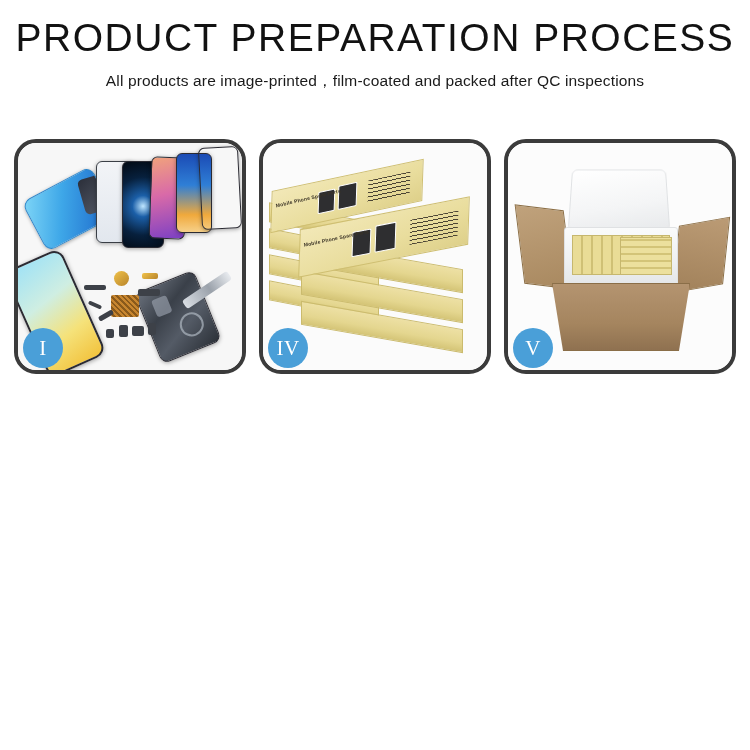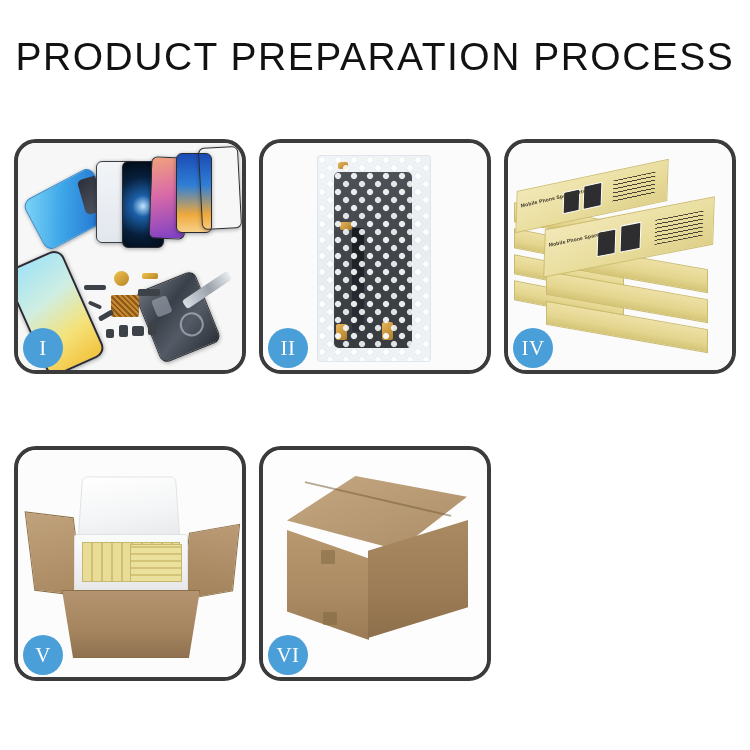--- a/index.html
+++ b/index.html
@@ -11,21 +11,21 @@
     width: 750px;
     height: 750px;
     font-family: "Liberation Sans", sans-serif;
     overflow: hidden;
     position: relative;
   }
 
   
   .header {
     text-align: center;
-    padding-top: 37px;
+    padding-top: 18px;
   }
   .page-title {
     font-family: "Liberation Sans", sans-serif;
     font-size: 39px;
     font-weight: 500;
     letter-spacing: 1.5px;
     color: #121212;
     line-height: 1;
     margin: 0;
     white-space: nowrap;
@@ -349,20 +349,21 @@
     position:absolute;
     background: rgba(129,103,66,.55);
     border-radius:1px;
   }
 </style>
 </head>
 <body>
 
 <div class="header">
   <h1 class="page-title">PRODUCT PREPARATION PROCESS</h1>
+  <p class="page-subtitle">All products are image-printed，film-coated and packed after QC inspections</p>
 </div>
 
 <div class="grid">
 
   <div class="panel">
     <div class="panel-stage">
       <div class="p1-bg"></div>
       <div class="phone ph-a"></div>
       <div class="phone ph-b"></div>
       <div class="phone ph-c"></div>
@@ -381,35 +382,20 @@
       <div class="chip" style="left:120px;top:146px;width:22px;height:7px;"></div>
       <div class="chip" style="left:101px;top:182px;width:9px;height:12px;"></div>
       <div class="chip" style="left:114px;top:183px;width:12px;height:10px;"></div>
       <div class="chip" style="left:130px;top:180px;width:8px;height:12px;"></div>
       <div class="chip" style="left:88px;top:186px;width:8px;height:9px;"></div>
       <div class="screwdriver"></div>
     </div>
     <div class="badge">I</div>
   </div>
 
-  <div class="panel">
-    <div class="panel-stage">
-      <div class="p2-bg"></div>
-      <div class="bubble-bag">
-        <div class="inner-screen"></div>
-        <div class="inner-flex"></div>
-        <div class="tab-gold" style="left:20px;top:6px;width:10px;height:7px;"></div>
-        <div class="tab-gold" style="left:22px;top:66px;width:12px;height:8px;"></div>
-        <div class="tab-gold" style="left:18px;top:168px;width:11px;height:16px;"></div>
-        <div class="tab-gold" style="left:64px;top:166px;width:11px;height:18px;"></div>
-        <div class="bubbles"></div>
-      </div>
-    </div>
-    <div class="badge">II</div>
-  </div>
 
 
   <div class="panel">
     <div class="panel-stage">
       <div class="p4-bg"></div>
 
       <div class="stk" style="left:6px;top:70px;width:108px;height:18px;transform:skewY(11deg);"></div>
       <div class="stk" style="left:6px;top:96px;width:108px;height:18px;transform:skewY(11deg);"></div>
       <div class="stk" style="left:6px;top:122px;width:108px;height:18px;transform:skewY(11deg);"></div>
       <div class="stk" style="left:6px;top:148px;width:108px;height:18px;transform:skewY(11deg);"></div>
@@ -442,26 +428,14 @@
       <div class="kraft flap-r"></div>
       <div class="foambox-lid"></div>
       <div class="foambox-body"></div>
       <div class="yellow-slabs"></div>
       <div class="yellow-slabs2"></div>
       <div class="carton-front"></div>
     </div>
     <div class="badge">V</div>
   </div>
 
-  <div class="panel">
-    <div class="panel-stage">
-      <div class="p6-bg"></div>
-      <div class="c6-lid"></div>
-      <div class="c6-lid-seam"></div>
-      <div class="c6-left"></div>
-      <div class="c6-right"></div>
-      <div class="c6-tape" style="left:58px;top:100px;width:14px;height:14px;"></div>
-      <div class="c6-tape" style="left:60px;top:162px;width:14px;height:13px;"></div>
-    </div>
-    <div class="badge">VI</div>
-  </div>
 
 </div>
 
 </body></html>

